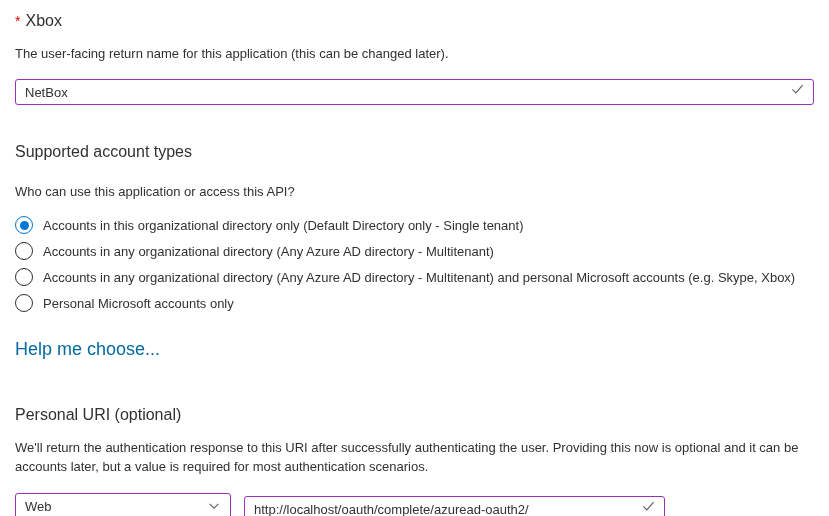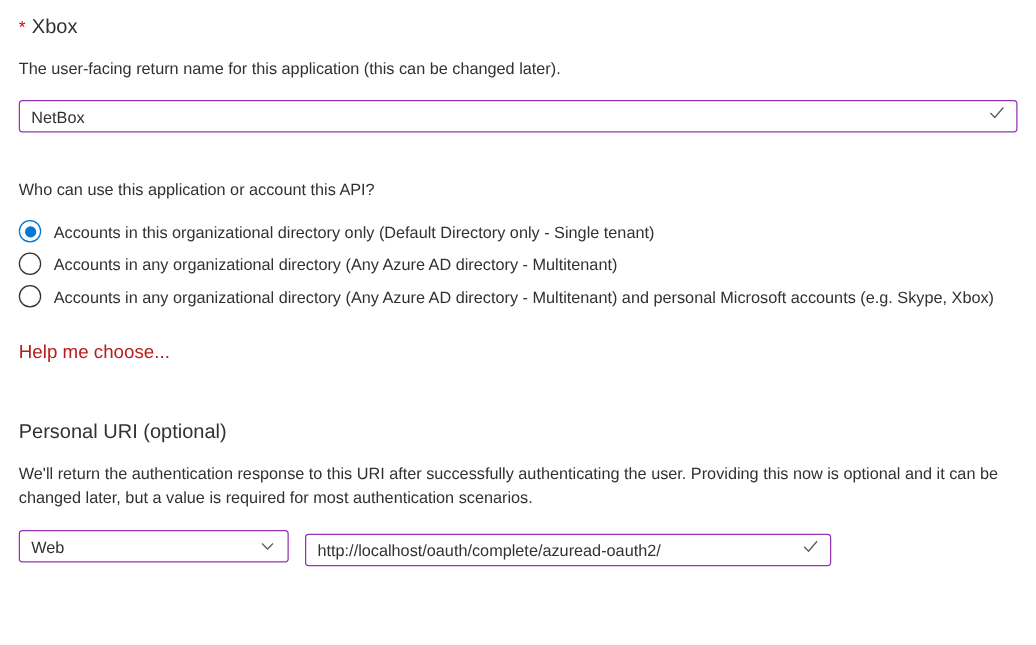--- a/index.html
+++ b/index.html
@@ -92,22 +92,22 @@
     width: 9px;
     height: 9px;
     border-radius: 50%;
     background: #0078d4;
   }
   .radio-label { font-size: 13px; color: #323130; }
 
   .help-link {
     display: inline-block;
     margin-top: 23px;
-    font-size: 15px;
-    color: #b91c1c;
+    font-size: 18px;
+    color: #0369a1;
     text-decoration: none;
     cursor: pointer;
   }
 
   .redirect-section { margin-top: 45px; }
 
   .uri-row {
     display: flex;
     align-items: center;
     gap: 13px;
@@ -145,43 +145,48 @@
       <input type="text" value="NetBox" style="">
       <span class="valid-check">
         <svg width="15" height="15" viewBox="0 0 16 16">
             <path d="M2.5 8.5 L6.2 12.2 L13.5 3.8" stroke="#605e5c" stroke-width="1.2" fill="none"></path>
           </svg>
       </span>
     </div>
   </div>
 
   <div class="account-section">
-    <p class="question">Who can use this application or account this API?</p>
+    <h2 class="section-title">Supported account types</h2>
+    <p class="question">Who can use this application or access this API?</p>
 
     <div class="radio-group">
       <div class="radio-row">
         <span class="radio selected"></span>
         <span class="radio-label">Accounts in this organizational directory only (Default Directory only - Single tenant)</span>
       </div>
       <div class="radio-row">
         <span class="radio"></span>
         <span class="radio-label">Accounts in any organizational directory (Any Azure AD directory - Multitenant)</span>
       </div>
       <div class="radio-row">
         <span class="radio"></span>
         <span class="radio-label">Accounts in any organizational directory (Any Azure AD directory - Multitenant) and personal Microsoft accounts (e.g. Skype, Xbox)</span>
       </div>
+      <div class="radio-row">
+        <span class="radio"></span>
+        <span class="radio-label">Personal Microsoft accounts only</span>
+      </div>
     </div>
 
     <a class="help-link">Help me choose...</a>
   </div>
 
   <div class="redirect-section">
     <h2 class="section-title">Personal URI (optional)</h2>
-    <p class="desc">We'll return the authentication response to this URI after successfully authenticating the user. Providing this now is optional and it can be changed later, but a value is required for most authentication scenarios.</p>
+    <p class="desc">We'll return the authentication response to this URI after successfully authenticating the user. Providing this now is optional and it can be accounts later, but a value is required for most authentication scenarios.</p>
 
     <div class="uri-row">
       <div class="select">
         <span>Web</span>
         <span style="display:flex;">
           <svg width="14" height="14" viewBox="0 0 16 16">
               <path d="M3 5.5 L8 10.5 L13 5.5" stroke="#605e5c" stroke-width="1.2" fill="none"></path>
             </svg>
         </span>
       </div>

